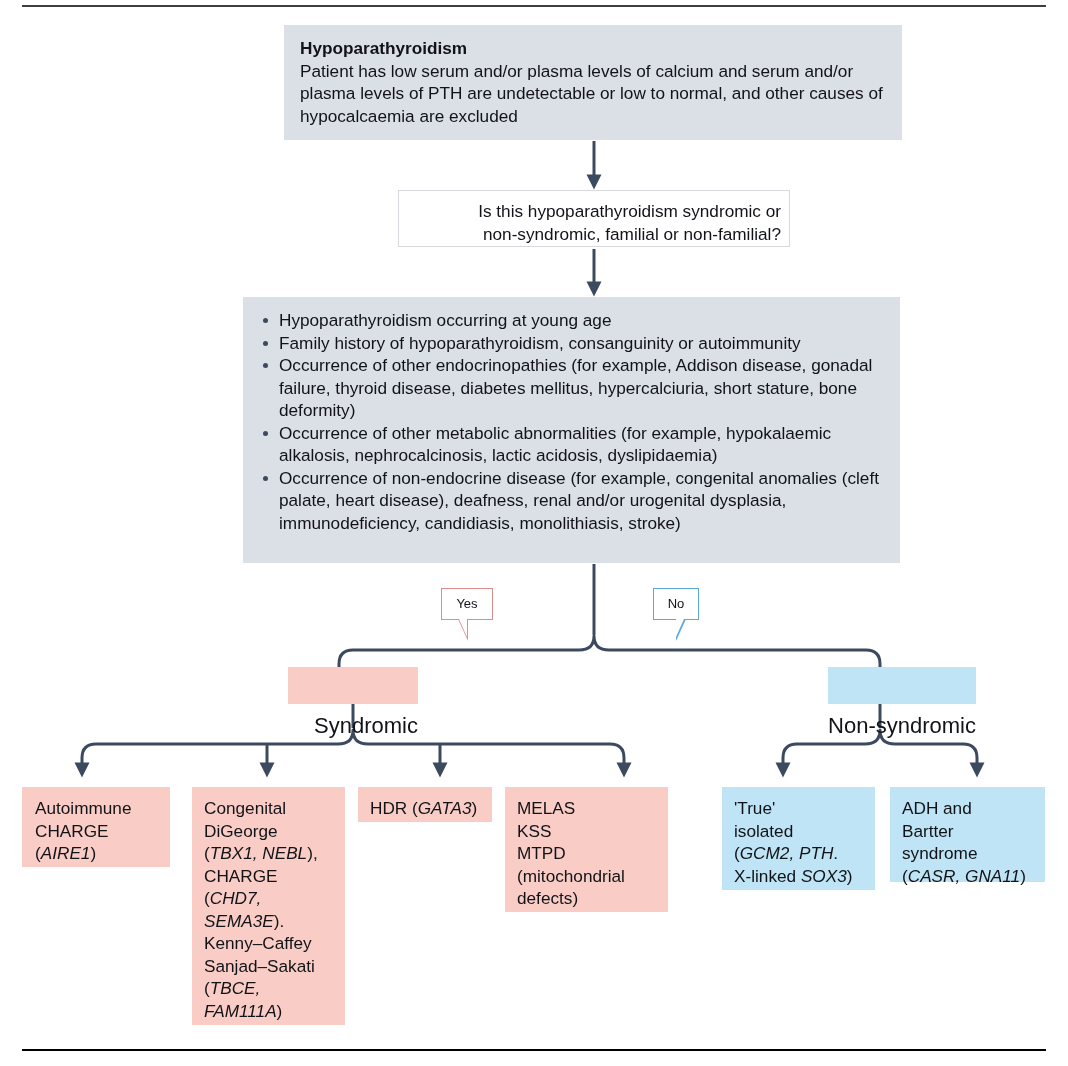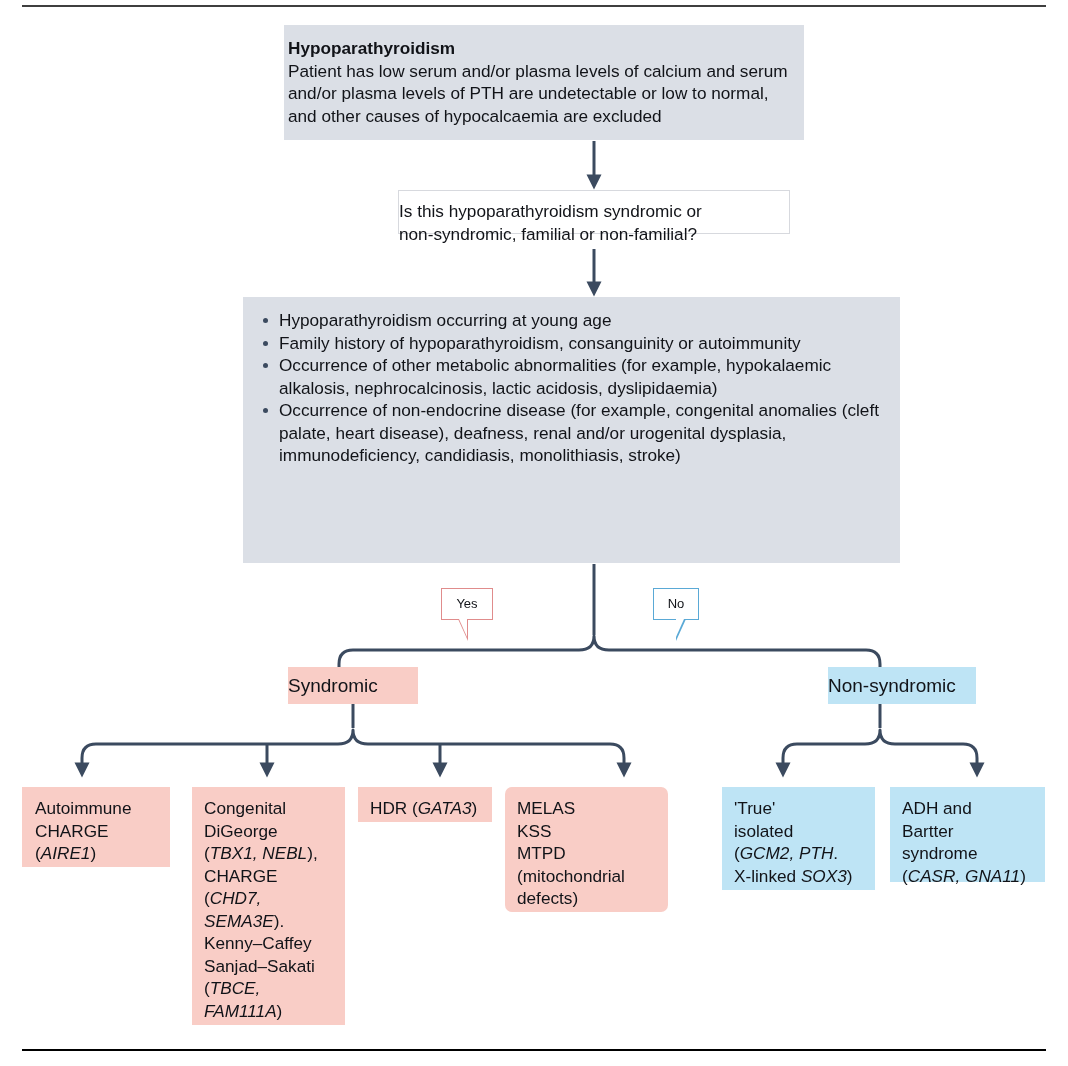--- a/index.html
+++ b/index.html
@@ -51,27 +51,27 @@
 
   
   .txt {
     font-size: 17.2px;
     line-height: 22.5px;
     color: #111318;
   }
   .txt b { font-weight: bold; }
 
   #top-box {
-    left: 284px; top: 25px; width: 520px; height: 115px;
-    padding: 12px 16px 0 4px;
+    left: 284px; top: 25px; width: 618px; height: 115px;
+    padding: 12px 16px 0 16px;
   }
   #question-box {
-    left: 398px; top: 190px; width: 392px; height: 44px;
-    padding: 9px 15px 0 0;
-    text-align: left;
+    left: 398px; top: 190px; width: 392px; height: 57px;
+    padding: 9px 8px 0 0;
+    text-align: right;
   }
   #criteria-box {
     left: 243px; top: 297px; width: 657px; height: 266px;
     padding: 12px 18px 0 18px;
   }
   #criteria-box ul {
     margin: 0; padding: 0; list-style: none;
   }
   #criteria-box li {
     position: relative;
@@ -89,40 +89,41 @@
 
   
   #syndromic-box {
     left: 288px; top: 667px; width: 130px; height: 37px;
   }
   #nonsyndromic-box {
     left: 828px; top: 667px; width: 148px; height: 37px;
   }
   .cat-label {
     display: block;
-    text-align: left;
+    text-align: right;
     line-height: 37px;
-    font-size: 19px;
+    font-size: 22px;
     color: #111318;
+    margin-top: 40px;
   }
 
   
   .leaf {
     position: absolute;
     box-sizing: border-box;
     padding: 10px 12px 10px 12px;
     font-size: 17.2px;
     line-height: 22.5px;
     color: #111318;
   }
 
   #leaf-0 { left: 22px;  top: 787px; width: 148px; height: 80px; padding-left: 13px; }
   #leaf-1 { left: 192px; top: 787px; width: 153px; height: 238px; }
   #leaf-2 { left: 358px; top: 787px; width: 134px; height: 35px; }
-  #leaf-3 { left: 505px; top: 787px; width: 163px; height: 125px; border-radius: 7px; }
+  #leaf-3 { left: 505px; top: 787px; width: 163px; height: 125px; }
   #leaf-4 { left: 722px; top: 787px; width: 153px; height: 103px; }
   #leaf-5 { left: 890px; top: 787px; width: 155px; height: 95px; }
 
   
   .callout {
     position: absolute;
     box-sizing: border-box;
     background: #ffffff;
     font-size: 13px;
     line-height: 30px;
@@ -227,20 +228,21 @@
 
   <div class="box box-white txt" id="question-box">
     <span>Is this hypoparathyroidism syndromic or</span><br>
     <span>non-syndromic, familial or non-familial?</span>
   </div>
 
   <div class="box box-grey txt" id="criteria-box">
     <ul>
       <li>Hypoparathyroidism occurring at young age</li>
       <li>Family history of hypoparathyroidism, consanguinity or autoimmunity</li>
+      <li>Occurrence of other endocrinopathies (for example, Addison disease, gonadal failure, thyroid disease, diabetes mellitus, hypercalciuria, short stature, bone deformity)</li>
       <li>Occurrence of other metabolic abnormalities (for example, hypokalaemic alkalosis, nephrocalcinosis, lactic acidosis, dyslipidaemia)</li>
       <li>Occurrence of non-endocrine disease (for example, congenital anomalies (cleft palate, heart disease), deafness, renal and/or urogenital dysplasia, immunodeficiency, candidiasis, monolithiasis, stroke)</li>
     </ul>
   </div>
 
   <div class="callout" id="callout-yes">
     <span>Yes</span>
     <span class="tail"></span>
   </div>
   <div class="callout" id="callout-no">

